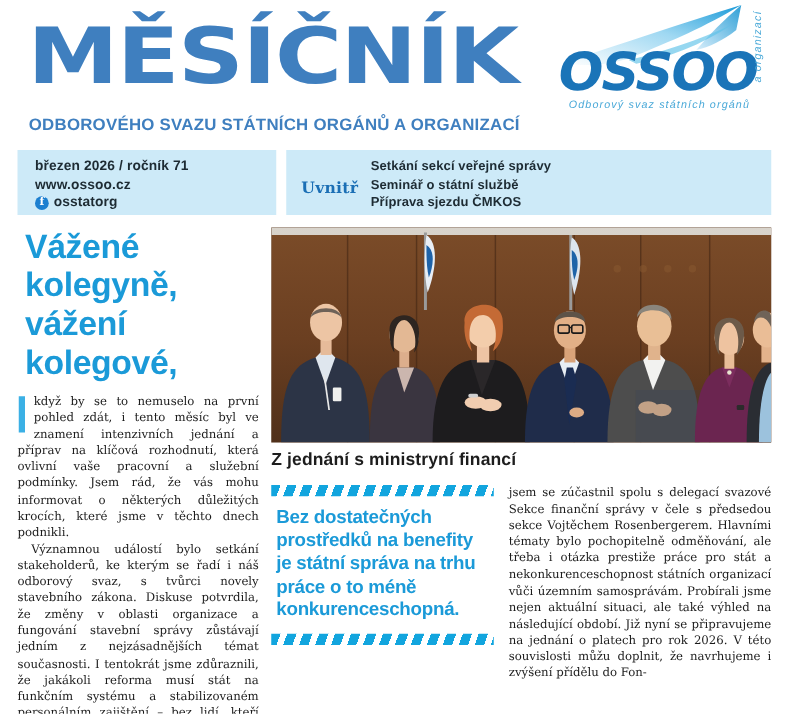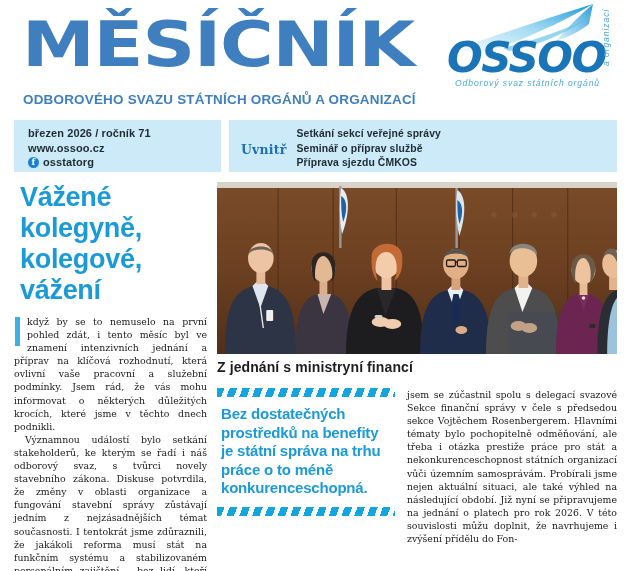--- a/index.html
+++ b/index.html
@@ -256,34 +256,34 @@
       <div class="fb-row">
         <span class="fb-icon">f</span>
         <span class="info-line">osstatorg</span>
       </div>
     </div>
 
     <div class="info-right">
       <div class="uvnitr">Uvnitř</div>
       <div class="uvnitr-items">
         <div class="info-line">Setkání sekcí veřejné správy</div>
-        <div class="info-line">Seminář o příprav službě</div>
+        <div class="info-line">Seminář o státní službě</div>
         <div class="info-line">Příprava sjezdu ČMKOS</div>
       </div>
     </div>
   </div>
 
   <div class="content">
 
     <div class="col-left">
       <div class="headline">
         <div>Vážené</div>
         <div>kolegyně,</div>
+        <div>vážení</div>
         <div>kolegové,</div>
-        <div>vážení</div>
       </div>
       <div class="body-text">
         <div class="dropbar"></div>
         <p class="first">když by se to nemuselo na první pohled zdát, i tento měsíc byl ve znamení intenzivních jednání a příprav na klíčová rozhodnutí, která ovlivní vaše pracovní a služební podmínky. Jsem rád, že vás mohu informovat o některých důležitých krocích, které jsme v těchto dnech podnikli.</p>
         <p>Významnou událostí bylo setkání stakeholderů, ke kterým se řadí i náš odborový svaz, s tvůrci novely stavebního zákona. Diskuse potvrdila, že změny v oblasti organizace a fungování stavební správy zůstávají jedním z nejzásadnějších témat současnosti. I tentokrát jsme zdůraznili, že jakákoli reforma musí stát na funkčním systému a stabilizovaném personálním zajištění – bez lidí, kteří agendu vykonávají, nemůže žádná digitalizace ani reorganizace fungovat. Podle našich zjištění je však</p>
       </div>
     </div>
 
     <div class="col-right">
 

